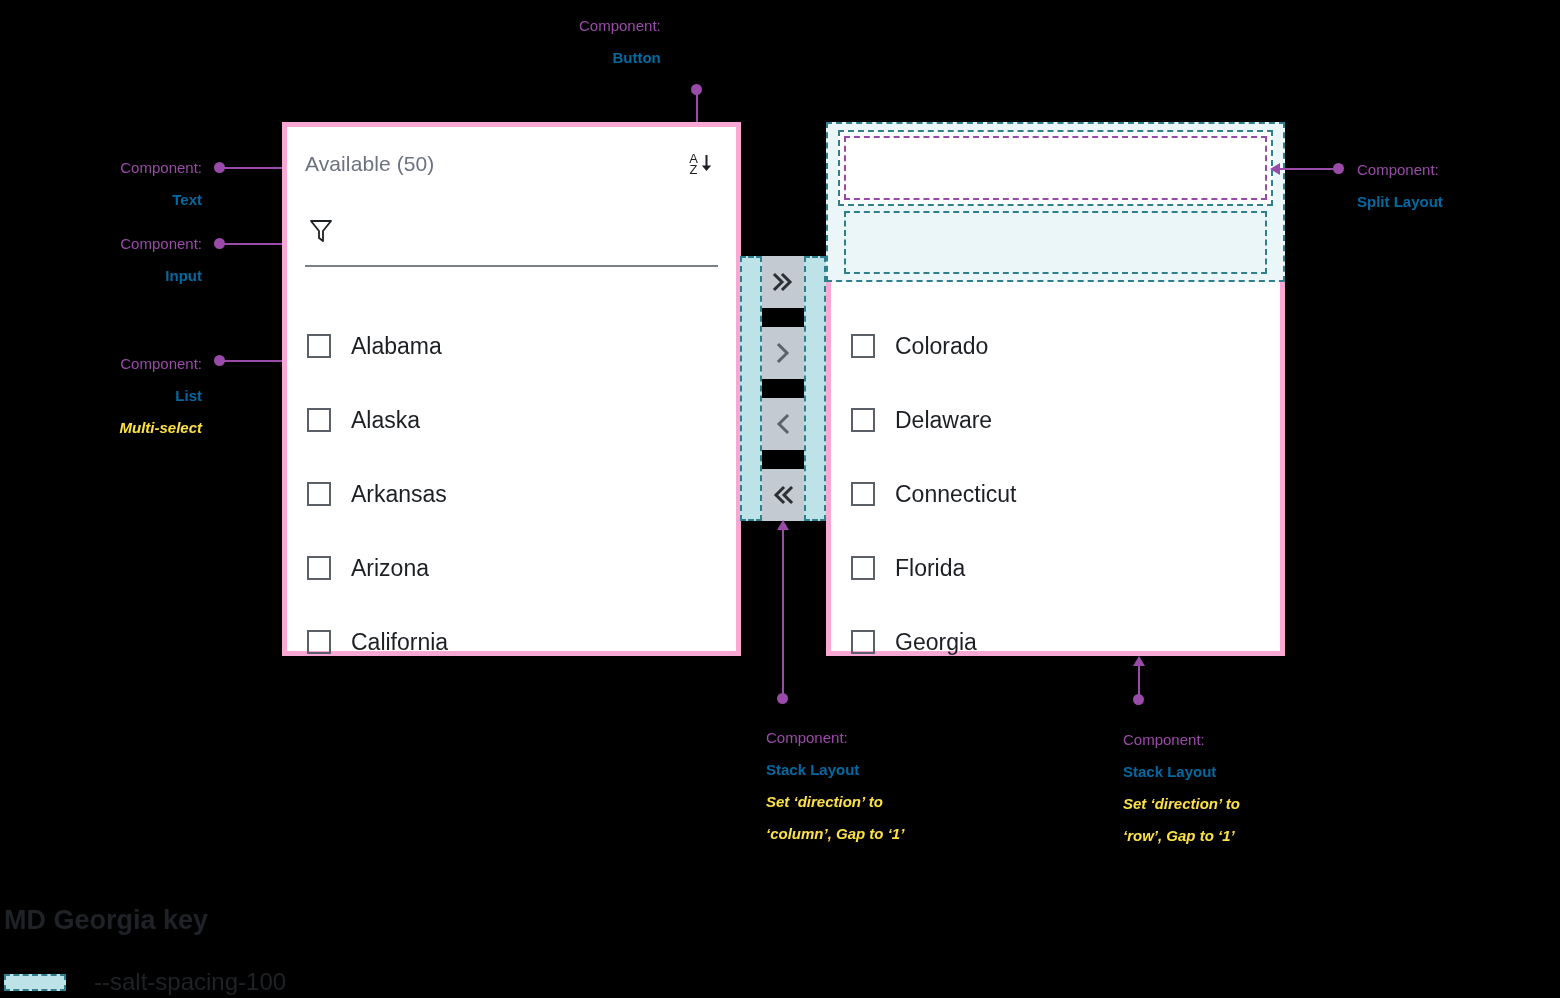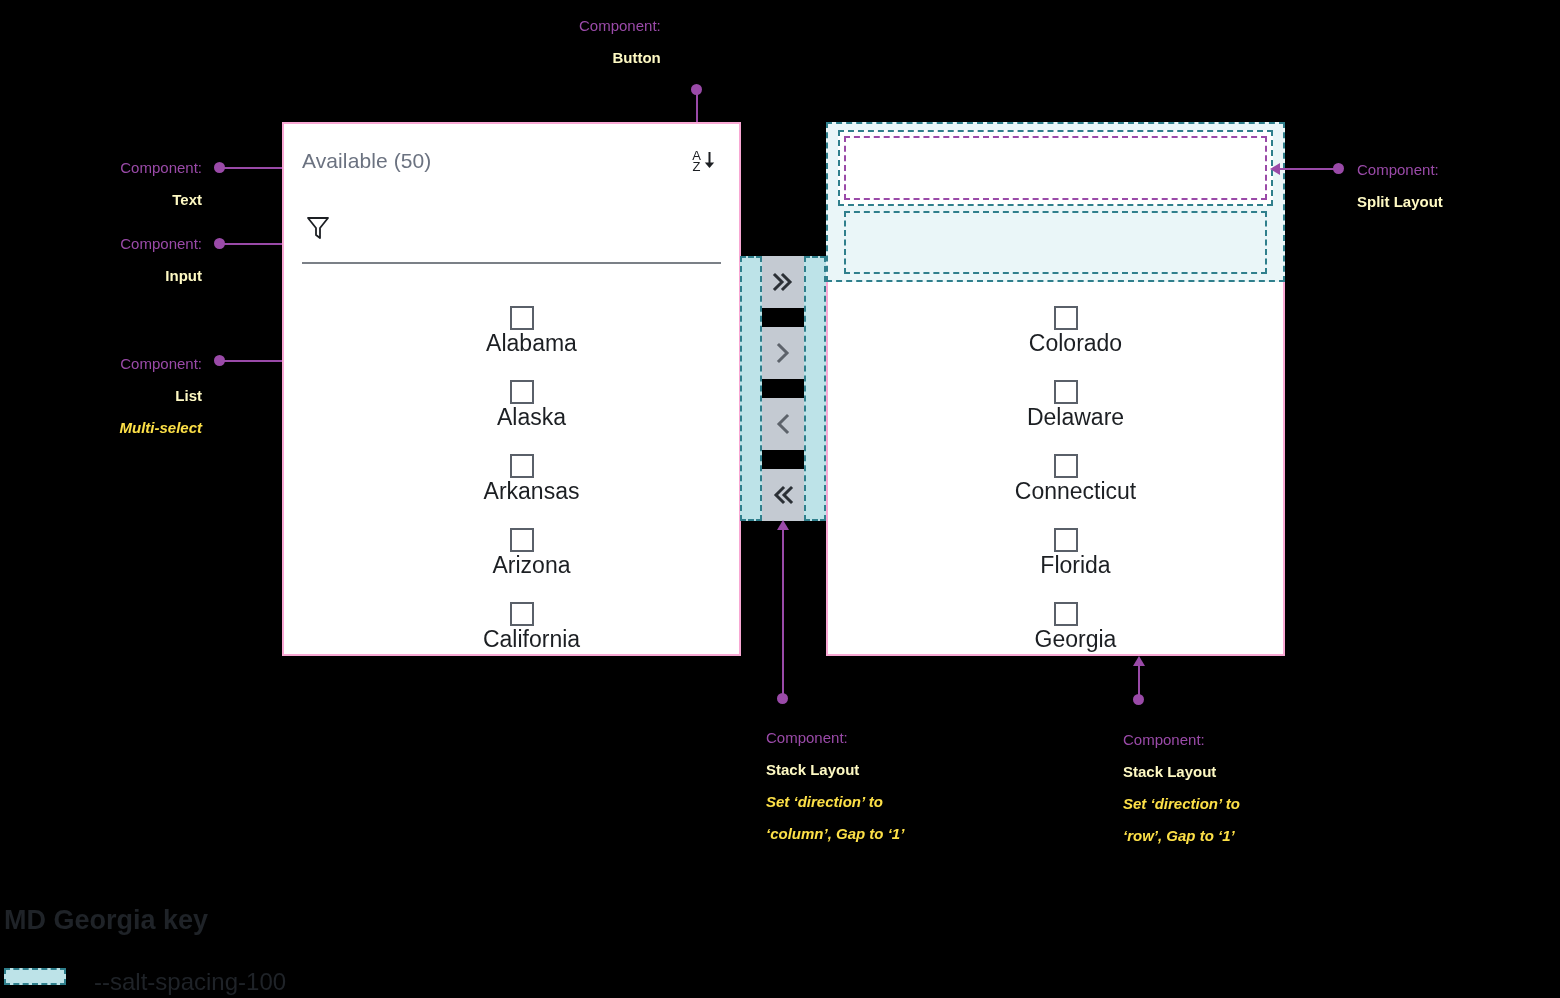--- a/index.html
+++ b/index.html
@@ -16,21 +16,21 @@
   }
 
   
   .anno {
     position: absolute;
     color: #9a4aa8;
     font-size: 15px;
     line-height: 32px;
     white-space: nowrap;
   }
-  .anno .strong { font-weight: 700; color: #fef9c3; }
+  .anno .strong { font-weight: 700; color: #0369a1; }
   .anno .ital { font-style: italic; font-weight: 700; color: #fde047; }
   .anno.right-al { text-align: right; }
 
   
   .dot {
     position: absolute;
     width: 11px; height: 11px;
     border-radius: 50%;
     background: #9a4aa8;
   }
@@ -51,21 +51,21 @@
   .arrow-r { border-top: 6px solid transparent; border-bottom: 6px solid transparent; border-left: 10px solid #9a4aa8; }
   .arrow-l { border-top: 6px solid transparent; border-bottom: 6px solid transparent; border-right: 10px solid #9a4aa8; }
   .arrow-d { border-left: 6px solid transparent; border-right: 6px solid transparent; border-top: 10px solid #9a4aa8; }
   .arrow-u { border-left: 6px solid transparent; border-right: 6px solid transparent; border-bottom: 10px solid #9a4aa8; }
 
   
   .panel {
     position: absolute;
     background: #ffffff;
     box-sizing: border-box;
-    border: 2px solid #f9a8d4;
+    border: 5px solid #f9a8d4;
   }
   #panel-available { left: 282px; top: 122px; width: 459px; height: 534px; }
   #panel-visible  { left: 826px; top: 122px; width: 459px; height: 534px; }
 
   .panel-header {
     position: absolute;
     left: 0; top: 0;
     width: 100%;
     height: 74px;
     display: flex;
@@ -131,21 +131,20 @@
     padding-top: 30px;
     box-sizing: border-box;
   }
   .list-item {
     height: 74px;
     display: flex;
     align-items: center;
     padding-left: 20px;
     box-sizing: border-box;
     cursor: pointer;
-    flex-direction: column;
   }
   .cbox {
     width: 24px; height: 24px;
     border: 2px solid #5a6069;
     box-sizing: border-box;
     flex: 0 0 auto;
   }
   .item-label {
     margin-left: 20px;
     font-size: 23px;
@@ -207,21 +206,21 @@
     position: absolute;
     left: 4px; top: 905px;
     font-size: 27px;
     font-weight: 700;
     color: #1f2328;
   }
   #spacing-key-row {
     position: absolute;
     left: 4px; top: 968px;
     display: flex;
-    align-items: flex-start;
+    align-items: center;
   }
   .key-swatch {
     width: 62px; height: 17px;
     background: #bde3e8;
     border: 2px dashed #2f7f8c;
     box-sizing: border-box;
   }
   .key-label {
     margin-left: 28px;
     font-size: 24px;

